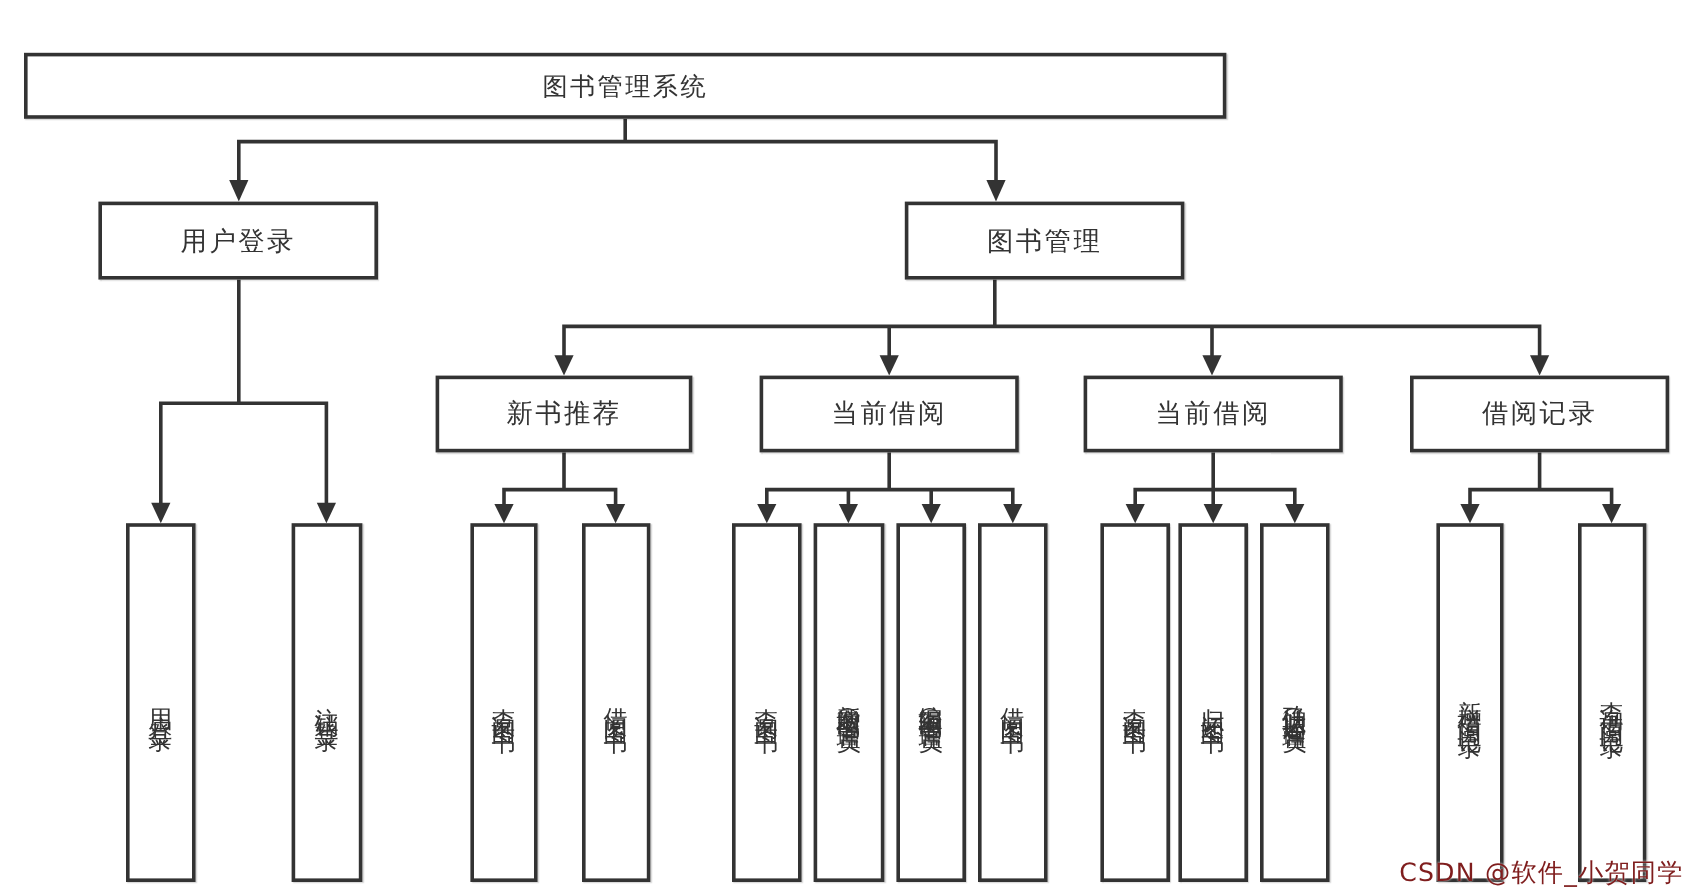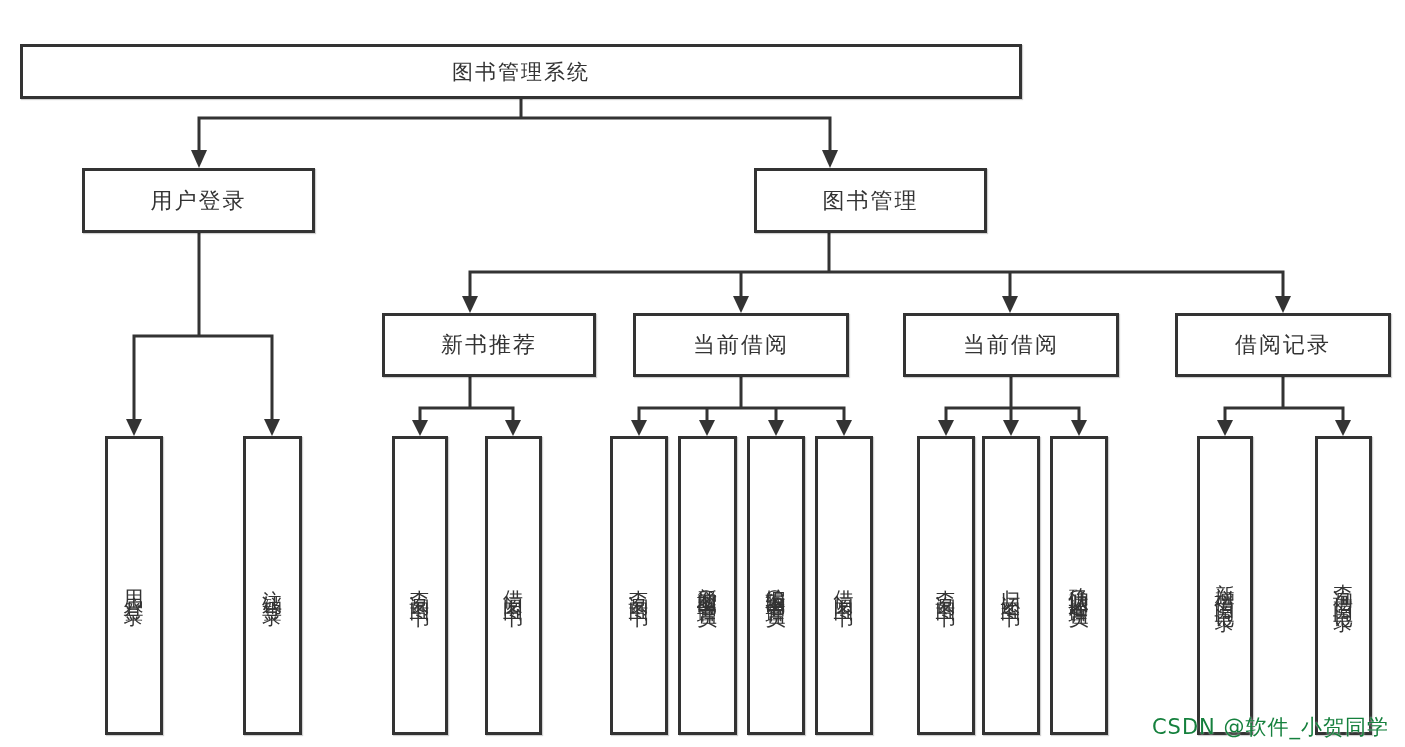--- a/index.html
+++ b/index.html
@@ -32,24 +32,24 @@
   .v-node .vtext {
     writing-mode: vertical-rl;
     text-orientation: mixed;
     font-size: 20px;
     letter-spacing: 6px;
     line-height: 1;
   }
   .v-node .vtext.tight { letter-spacing: 3px; }
   .watermark {
     position: absolute;
-    right: 16px;
+    right: 2px;
     bottom: 6px;
     font-size: 21px;
-    color: #15803d;
+    color: #7f1d1d;
     letter-spacing: 1px;
     text-shadow: 0 0 2px #ffffff;
     white-space: nowrap;
   }
 </style>
 </head>
 <body>
 
 <div class="canvas">
 
@@ -97,21 +97,21 @@
     <span>图书管理系统</span>
   </div>
 
   <div class="node h-node" style="left:82px; top:168px; width:233px; height:65px;">
     <span>用户登录</span>
   </div>
   <div class="node h-node" style="left:712px; top:168px; width:233px; height:65px;margin-left:42px;">
     <span>图书管理</span>
   </div>
 
-  <div class="node h-node" style="left:382px; top:313px; width:214px; height:64px;">
+  <div class="node h-node" style="left:363px; top:313px; width:214px; height:64px;">
     <span>新书推荐</span>
   </div>
   <div class="node h-node" style="left:633px; top:313px; width:216px; height:64px;">
     <span>当前借阅</span>
   </div>
   <div class="node h-node" style="left:903px; top:313px; width:216px; height:64px;">
     <span>当前借阅</span>
   </div>
   <div class="node h-node" style="left:1175px; top:313px; width:216px; height:64px;">
     <span>借阅记录</span>

